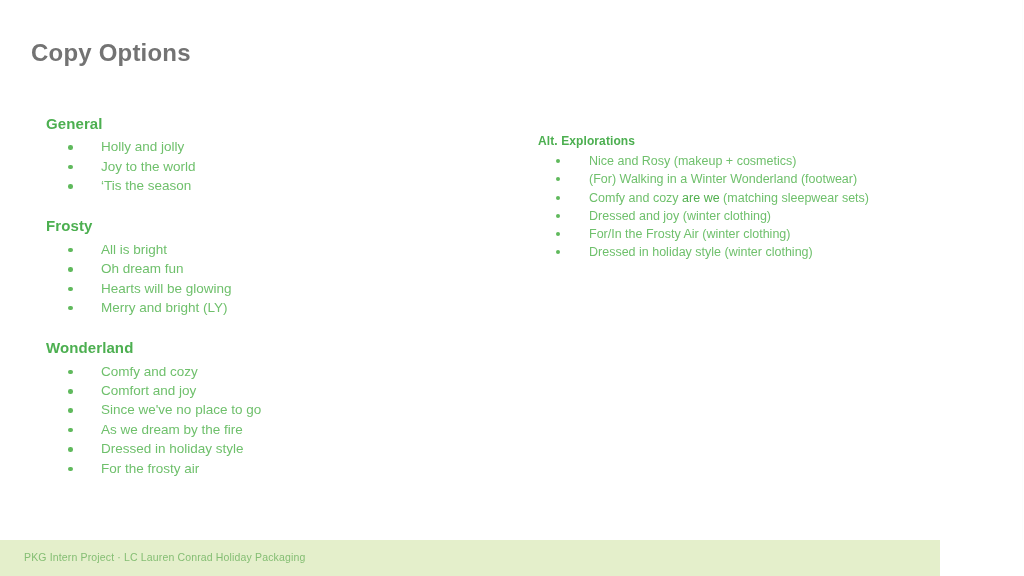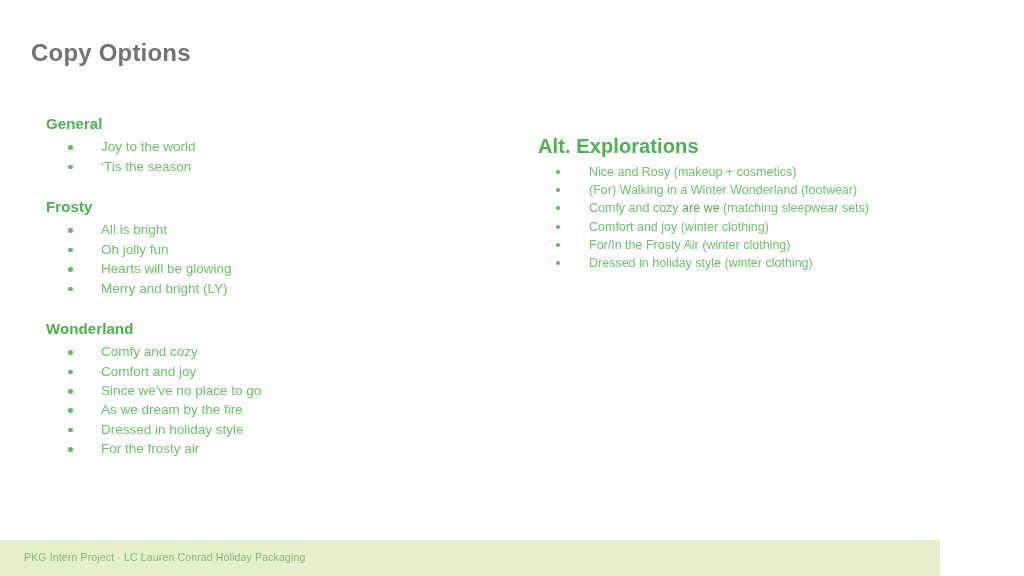--- a/index.html
+++ b/index.html
@@ -61,21 +61,21 @@
   .section-heading {
     font-size: 15px;
     font-weight: bold;
     color: #4CAF50;
     line-height: 1.35;
     margin: 0 0 3px 0;
     letter-spacing: 0.1px;
     white-space: nowrap;
   }
   .col-right .section-heading {
-    font-size: 20px;
+    font-size: 12px;
   }
 
   ul.bullets {
     list-style: none;
     margin: 0;
     padding: 0;
   }
   ul.bullets li {
     position: relative;
     font-size: 13.5px;
@@ -144,29 +144,30 @@
 <div class="slide">
 
   <div class="canvas-edge"></div>
 
   <h1 class="slide-title">Copy Options</h1>
 
   <div class="col col-left">
       <div class="section">
         <div class="section-heading">General</div>
         <ul class="bullets">
+          <li><span class="dot"></span><span>Holly and jolly</span></li>
           <li><span class="dot"></span><span>Joy to the world</span></li>
           <li><span class="dot"></span><span>‘Tis the season</span></li>
         </ul>
       </div>
       <div class="section">
         <div class="section-heading">Frosty</div>
         <ul class="bullets">
           <li><span class="dot"></span><span>All is bright</span></li>
-          <li><span class="dot"></span><span>Oh jolly fun</span></li>
+          <li><span class="dot"></span><span>Oh dream fun</span></li>
           <li><span class="dot"></span><span>Hearts will be glowing</span></li>
           <li><span class="dot"></span><span>Merry and bright (LY)</span></li>
         </ul>
       </div>
       <div class="section">
         <div class="section-heading">Wonderland</div>
         <ul class="bullets">
           <li><span class="dot"></span><span>Comfy and cozy</span></li>
           <li><span class="dot"></span><span>Comfort and joy</span></li>
           <li><span class="dot"></span><span>Since we've no place to go</span></li>
@@ -177,21 +178,21 @@
       </div>
     </div>
 
   <div class="col col-right">
       <div class="section">
         <div class="section-heading">Alt. Explorations</div>
         <ul class="bullets">
           <li><span class="dot"></span><span>Nice and Rosy (makeup + cosmetics)</span></li>
           <li><span class="dot"></span><span>(For) Walking in a Winter Wonderland (footwear)</span></li>
           <li><span class="dot"></span><span>Comfy and cozy </span><span class="emph">are we</span><span> (matching sleepwear sets)</span></li>
-          <li><span class="dot"></span><span>Comfort and joy (winter clothing)</span></li>
+          <li><span class="dot"></span><span>Dressed and joy (winter clothing)</span></li>
           <li><span class="dot"></span><span>For/In the Frosty Air (winter clothing)</span></li>
           <li><span class="dot"></span><span>Dressed in holiday style (winter clothing)</span></li>
         </ul>
       </div>
     </div>
 
   <div class="footer-band">
     <div class="footer-text">PKG Intern Project · LC Lauren Conrad Holiday Packaging</div>
   </div>
 

